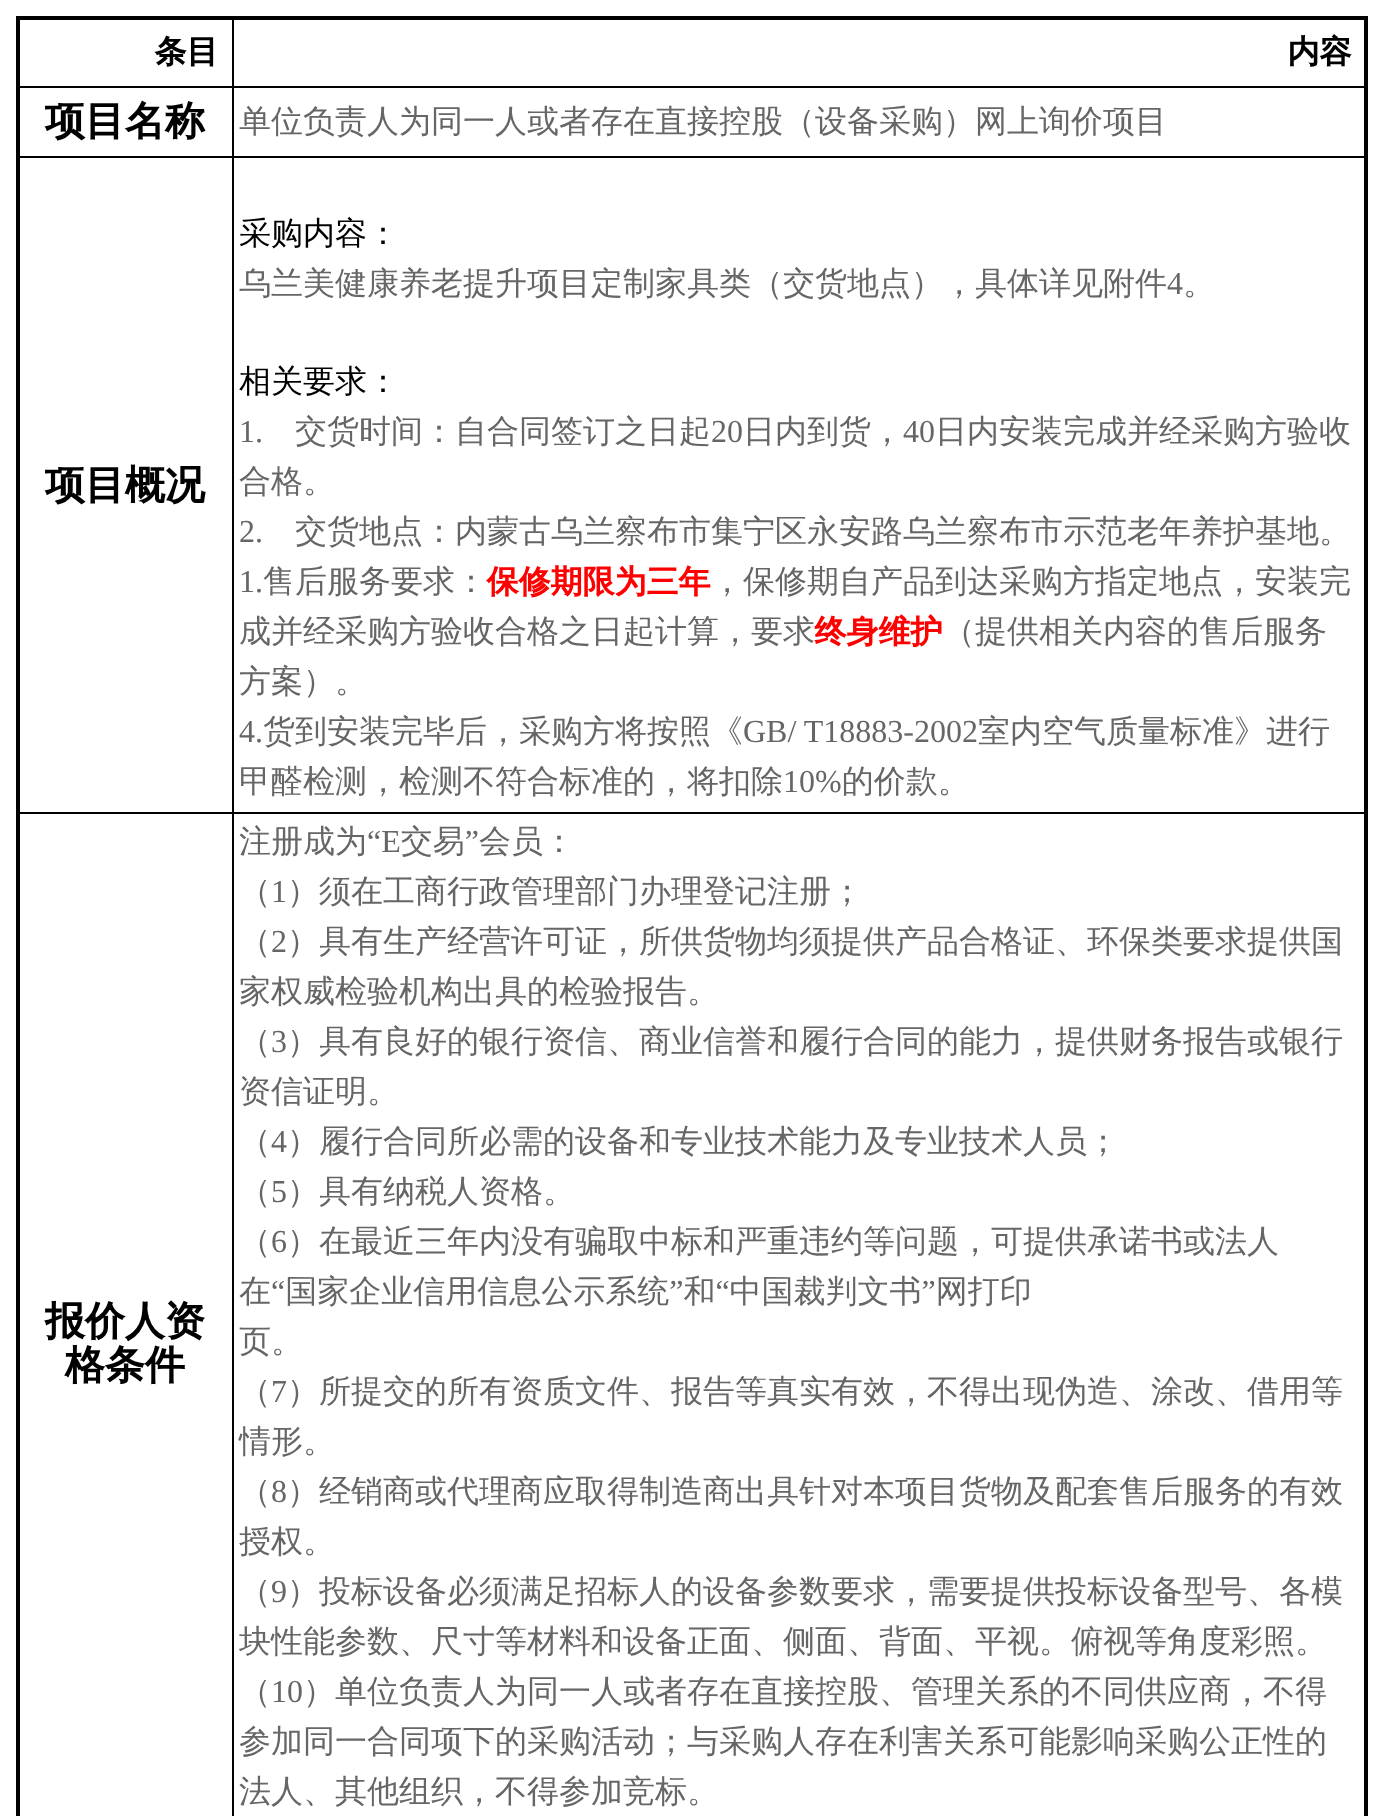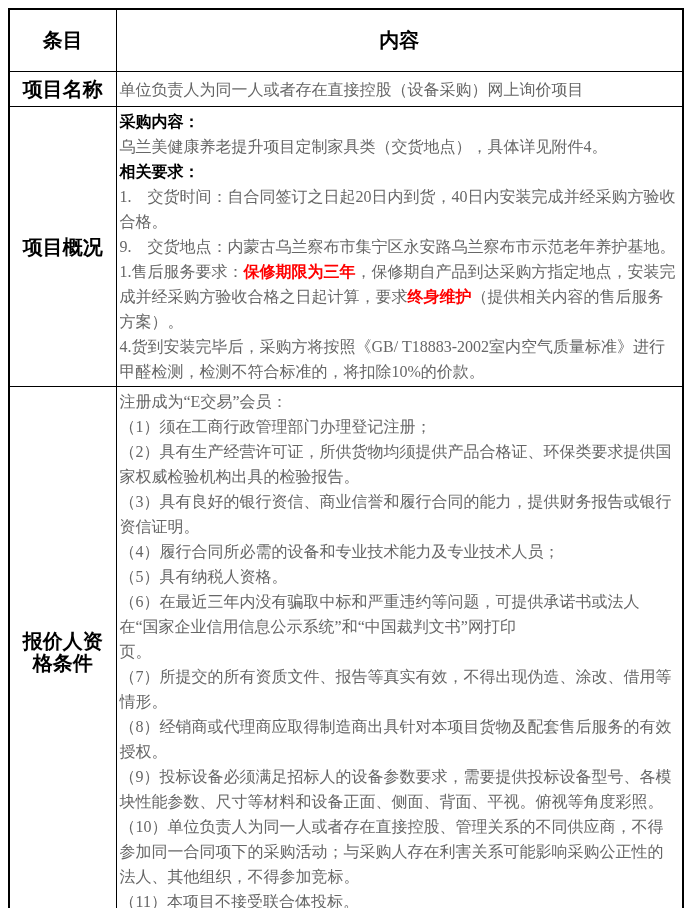--- a/index.html
+++ b/index.html
@@ -24,25 +24,25 @@
   }
   .info-table th,
   .info-table td{
     border:1px solid var(--border);
     vertical-align:middle;
     padding:2px 3px;
   }
   .label-col{ width:107px; }
   .header-row th{
     height:27px;
-    font-size:20px;
+    font-size:16px;
     font-weight:bold;
     color:var(--label);
-    text-align:center;
-    padding:17px;
+    text-align:right;
+    padding:6px;
   }
   .label-cell{
     font-size:20px;
     font-weight:bold;
     color:var(--label);
     text-align:center;
     line-height:22px;
     padding:2px 4px;
   }
   .content-cell{
@@ -52,22 +52,23 @@
     padding:2px 4px 2px 3px;
   }
   .r-name td{ height:35px; }
   .r-number td{ height:32px; }
   .line{
     margin:0;
     white-space:pre-wrap;
     word-break:break-all;
   }
   .heading{
-    font-weight:bold;
+    font-weight:normal;
     color:var(--label);
+    margin-top:24px;
   }
   .red{
     color:var(--red);
     font-weight:bold;
     margin-top:36px;
   }
 </style>
 </head>
 <body>
 
@@ -89,21 +90,21 @@
     </tr>
 
 
     <tr class="r-overview">
       <td class="label-cell">项目概况</td>
       <td class="content-cell">
         <div class="line heading">采购内容：</div>
         <div class="line">乌兰美健康养老提升项目定制家具类（交货地点），具体详见附件4。</div>
         <div class="line heading">相关要求：</div>
         <div class="line">1.　交货时间：自合同签订之日起20日内到货，40日内安装完成并经采购方验收合格。</div>
-        <div class="line">9.　交货地点：内蒙古乌兰察布市集宁区永安路乌兰察布市示范老年养护基地。</div>
+        <div class="line">2.　交货地点：内蒙古乌兰察布市集宁区永安路乌兰察布市示范老年养护基地。</div>
         <div class="line"><span>1.售后服务要求：</span><span class="red">保修期限为三年</span><span>，保修期自产品到达采购方指定地点，安装完成并经采购方验收合格之日起计算，要求</span><span class="red">终身维护</span><span>（提供相关内容的售后服务方案）。</span></div>
         <div class="line">4.货到安装完毕后，采购方将按照《GB/ T18883-2002室内空气质量标准》进行甲醛检测，检测不符合标准的，将扣除10%的价款。</div>
       </td>
     </tr>
 
     <tr class="r-qualifications">
       <td class="label-cell">报价人资格条件</td>
       <td class="content-cell">
         <div class="line">注册成为“E交易”会员：</div>
         <div class="line">（1）须在工商行政管理部门办理登记注册；</div>

